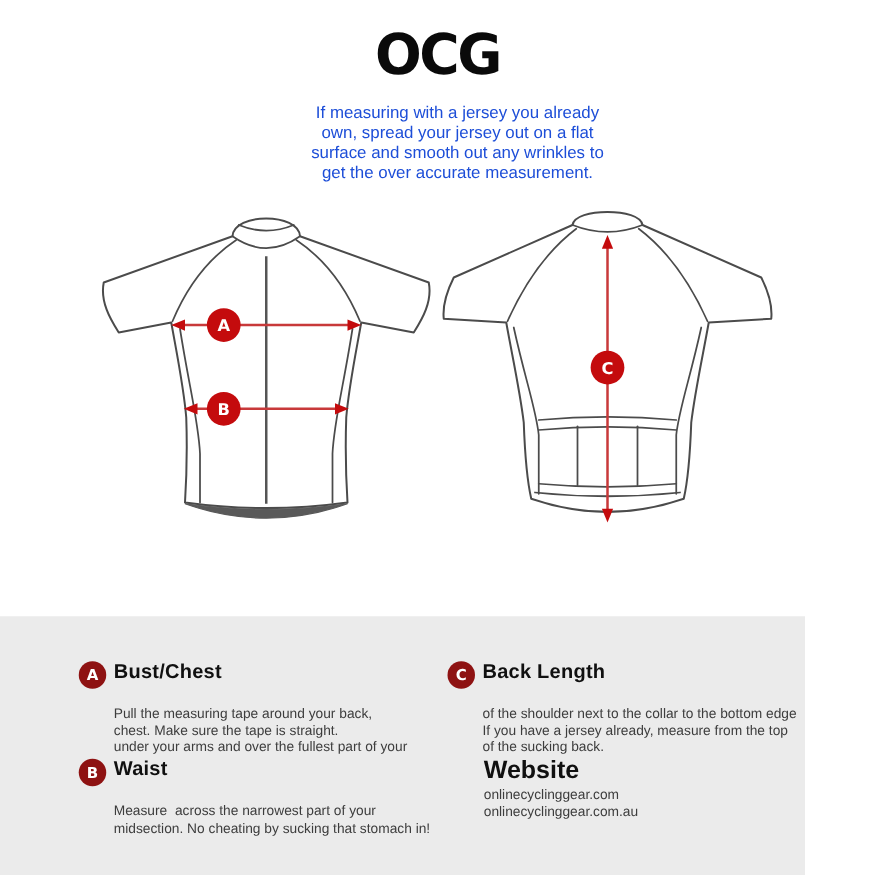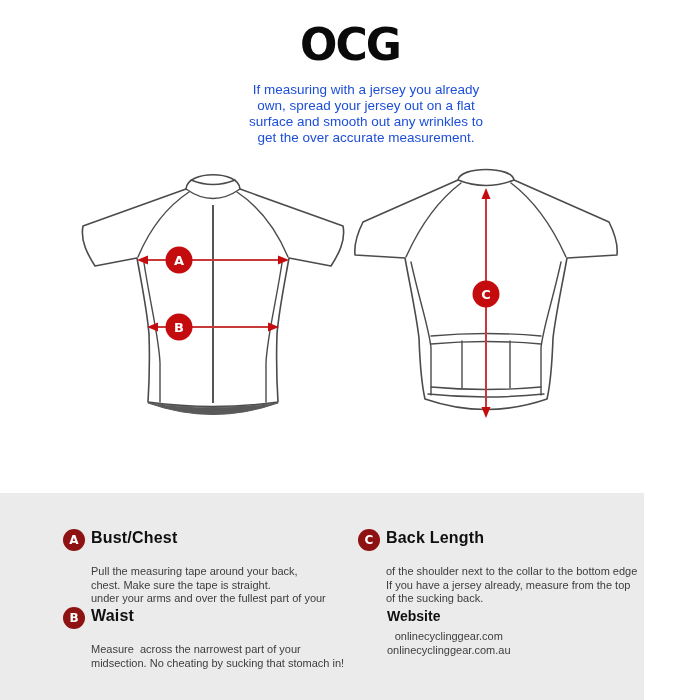--- a/index.html
+++ b/index.html
@@ -48,24 +48,24 @@
   }
   .legend-text { margin-left:6px; }
   .legend-title {
     margin:0; font-size:16px; line-height:20px; font-weight:bold;
     color:#101010; letter-spacing:0.2px;
   }
   .desc { margin-top:17px; font-size:11px; line-height:13.5px; color:#3d3d3d; }
   .desc div { white-space:pre; }
   .website-block { position:absolute; }
   .website-title {
-    margin:0; font-size:14px; line-height:20px; font-weight:bold; color:#101010;
+    margin:0; font-size:20px; line-height:20px; font-weight:bold; color:#101010;
   }
   .website-urls { margin-top:4px; font-size:11px; line-height:13.5px; color:#3d3d3d; }
-  .website-urls div { white-space:pre;text-align:center; }
+  .website-urls div { white-space:pre; }
 </style>
 </head>
 <body>
 
 <div class="page">
 
   <div class="logo">OCG</div>
   <div class="intro">
     <div>If measuring with a jersey you already</div>
     <div>own, spread your jersey out on a flat</div>

